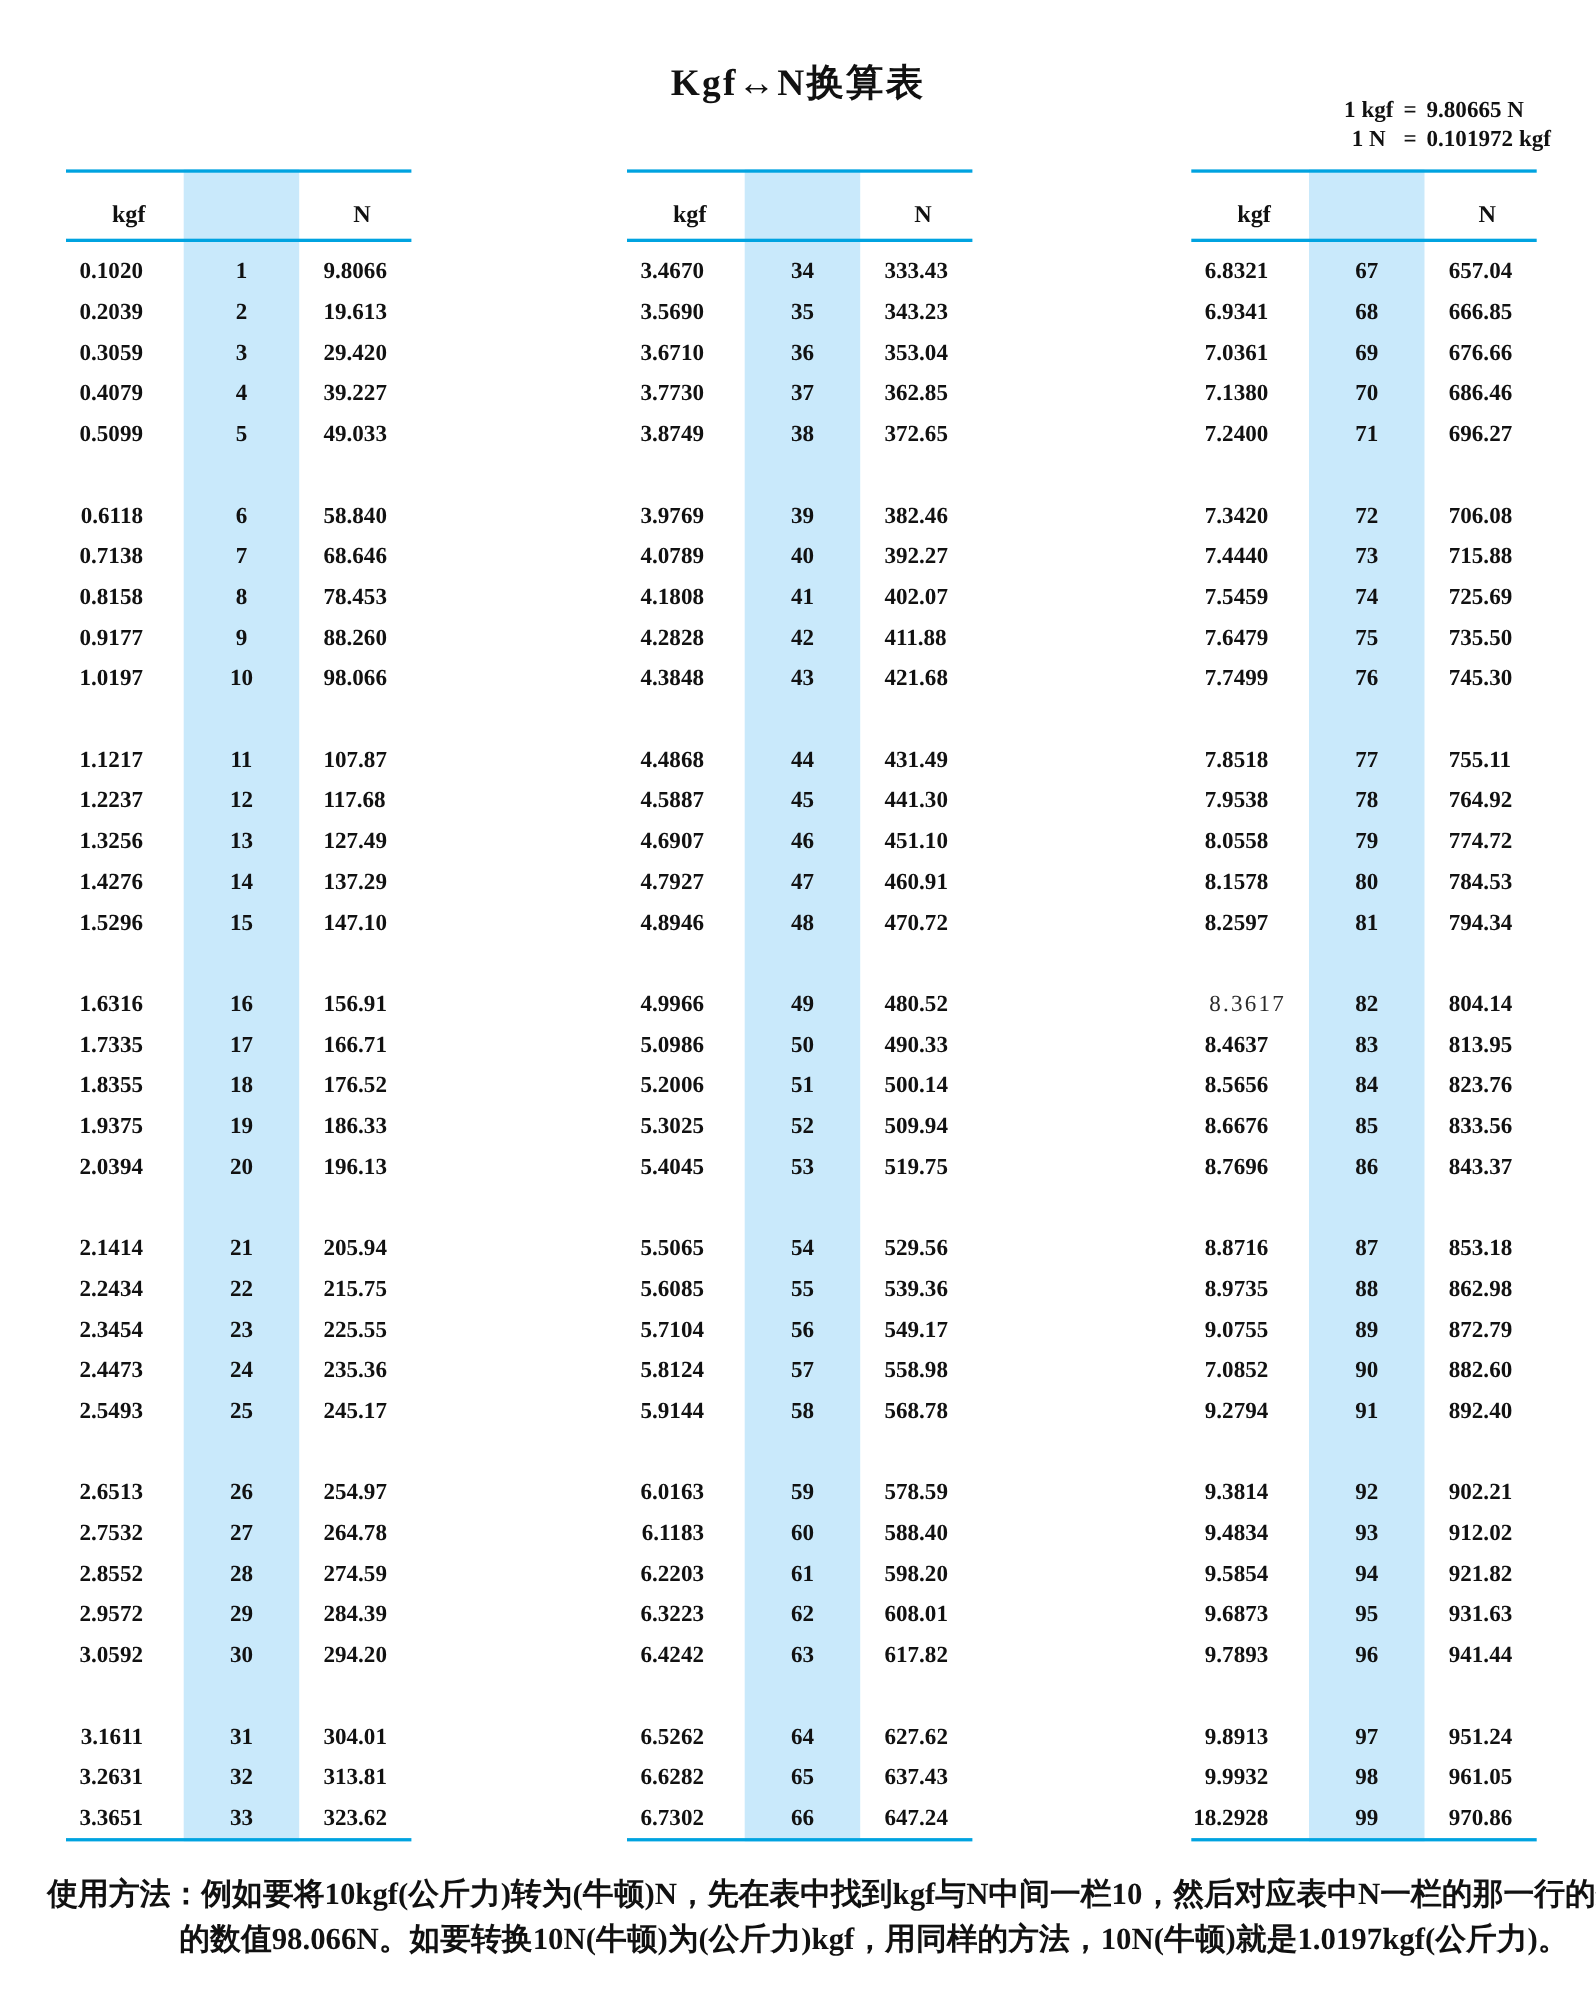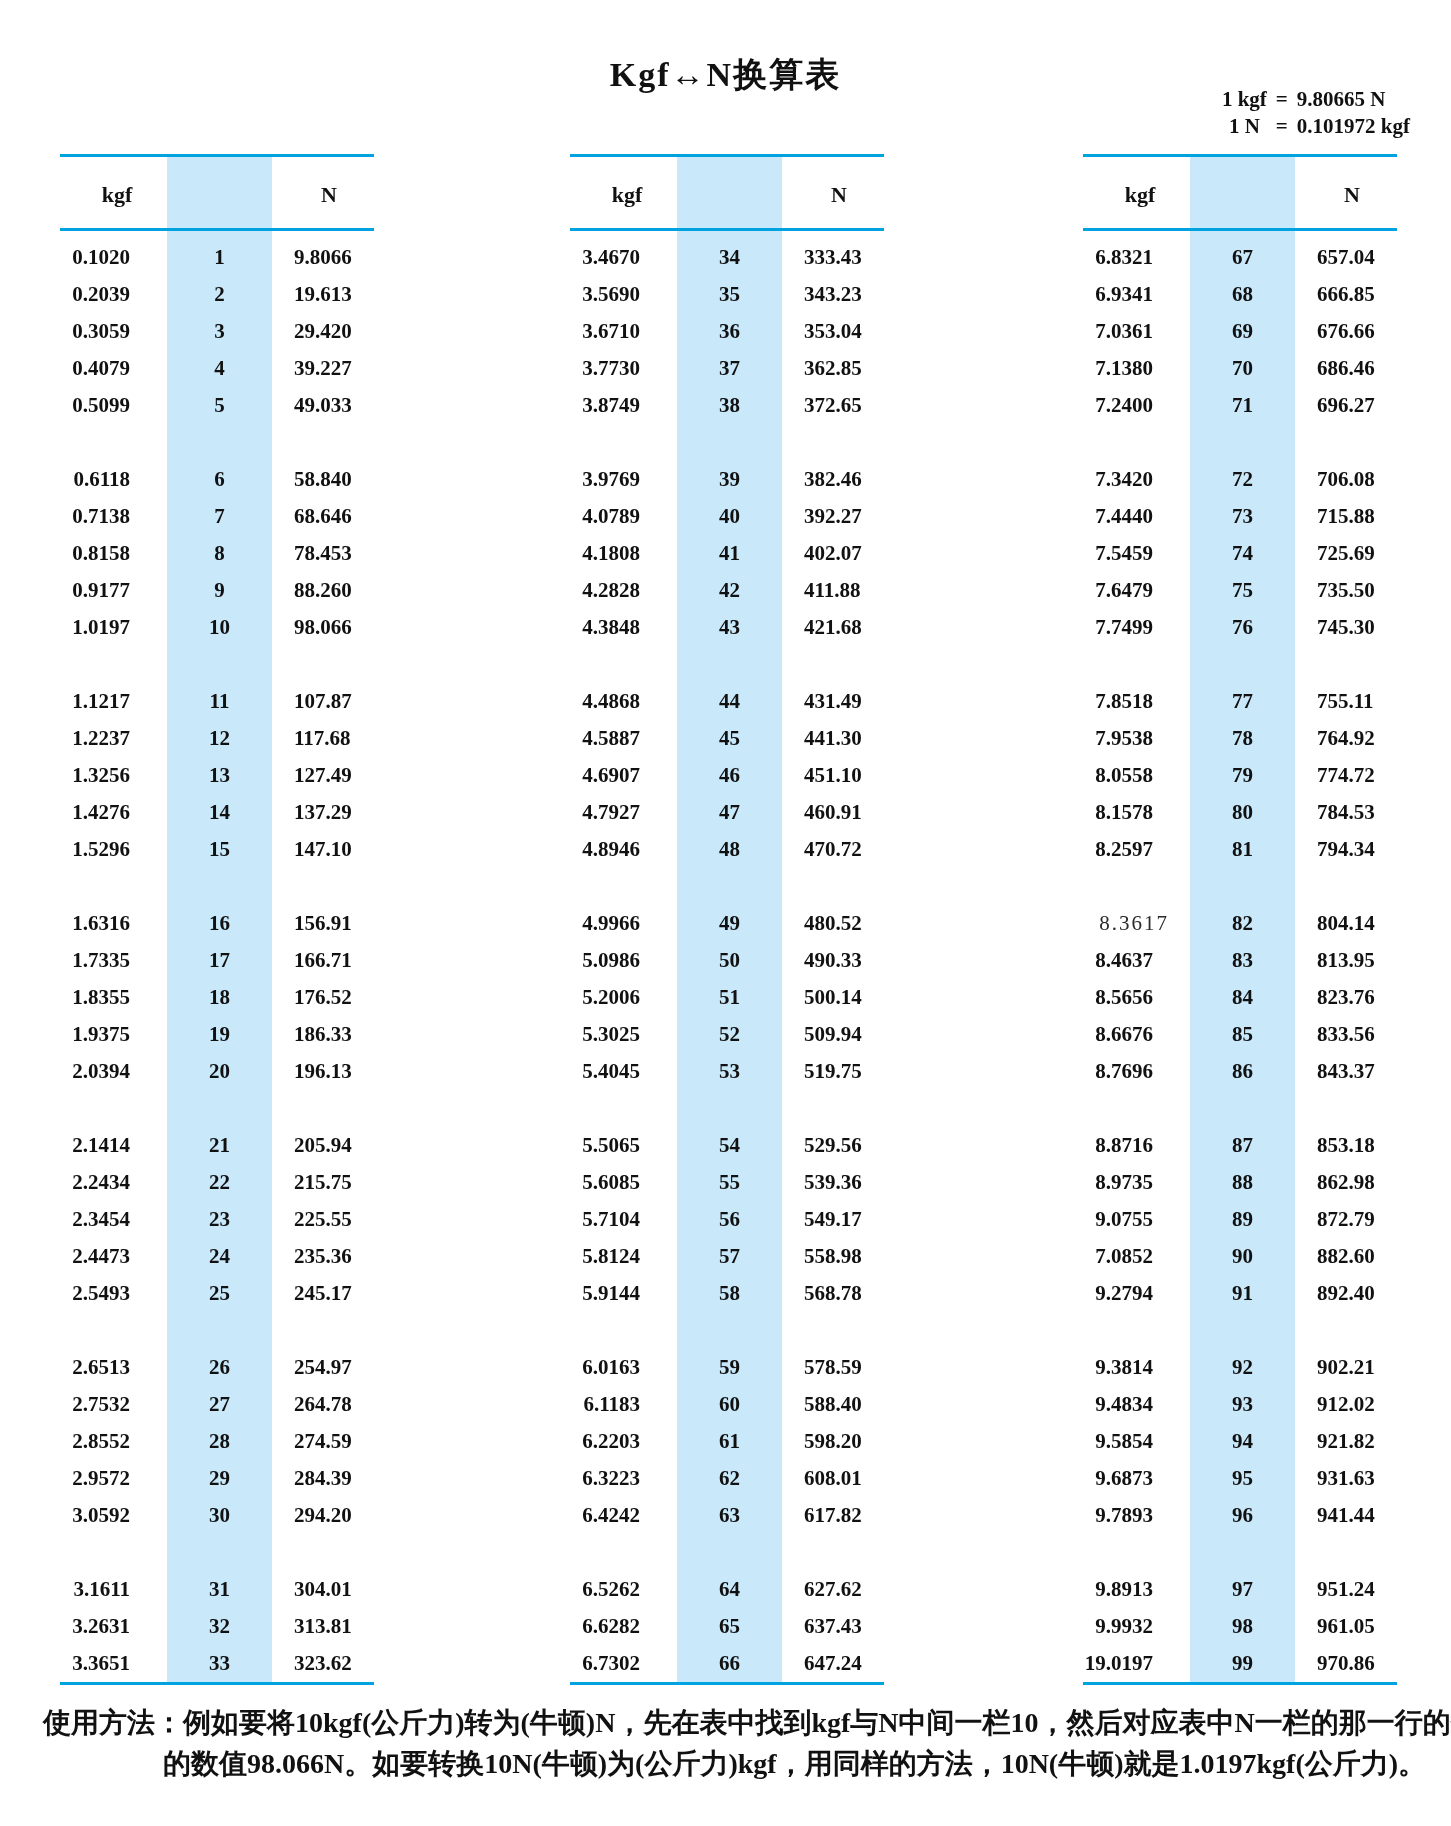--- a/index.html
+++ b/index.html
@@ -17,21 +17,21 @@
     display:grid;grid-template-columns:auto auto auto;
     font-size:21px;font-weight:bold;line-height:27px;
   }
   .factors .lhs{text-align:center;}
   .factors .eq{text-align:center;padding:0 9px;}
   .factors .rhs{text-align:left;}
 
   .conv-table{position:absolute;top:154px;width:314px;}
   .conv-table .band{position:absolute;top:0;bottom:0;left:107px;width:105px;background:var(--band,#c9e9fb);}
   .rule{position:relative;height:3px;background:var(--line,#00a3e0);}
-  .thead{position:relative;height:71px;font-size:22px;font-weight:bold;}
+  .thead{position:relative;height:60px;font-size:22px;font-weight:bold;}
   .thead span{position:absolute;top:0;line-height:76px;text-align:center;}
   .h-kgf{left:0;width:114px;}
   .h-n{left:234px;width:70px;}
   .tbody{position:relative;padding-top:8px;}
   .row{position:relative;height:37px;font-size:21px;font-weight:bold;line-height:37px;}
   .gap{height:37px;}
   .row span{position:absolute;top:0;}
   .c-kgf{left:0;width:70px;text-align:right;}
   .c-mul{left:107px;width:105px;text-align:center;}
   .c-n{left:234px;text-align:left;}
@@ -598,21 +598,21 @@
         <span class="c-kgf">9.8913</span>
         <span class="c-mul">97</span>
         <span class="c-n">951.24</span>
       </div>
       <div class="row">
         <span class="c-kgf">9.9932</span>
         <span class="c-mul">98</span>
         <span class="c-n">961.05</span>
       </div>
       <div class="row">
-        <span class="c-kgf">19.0197</span>
+        <span class="c-kgf">18.2928</span>
         <span class="c-mul">99</span>
         <span class="c-n">970.86</span>
       </div>
     </div>
   <div class="rule"></div>
 </div>
 
 <div class="footer">
   <div class="line1"><span>使用方法：</span><span>例如要将10kgf(公斤力)转为(牛顿)N，先在表中找到kgf与N中间一栏10，然后对应表中N一栏的那一行的数字就是要转换</span></div>
   <div class="line2">的数值98.066N。如要转换10N(牛顿)为(公斤力)kgf，用同样的方法，10N(牛顿)就是1.0197kgf(公斤力)。</div>

